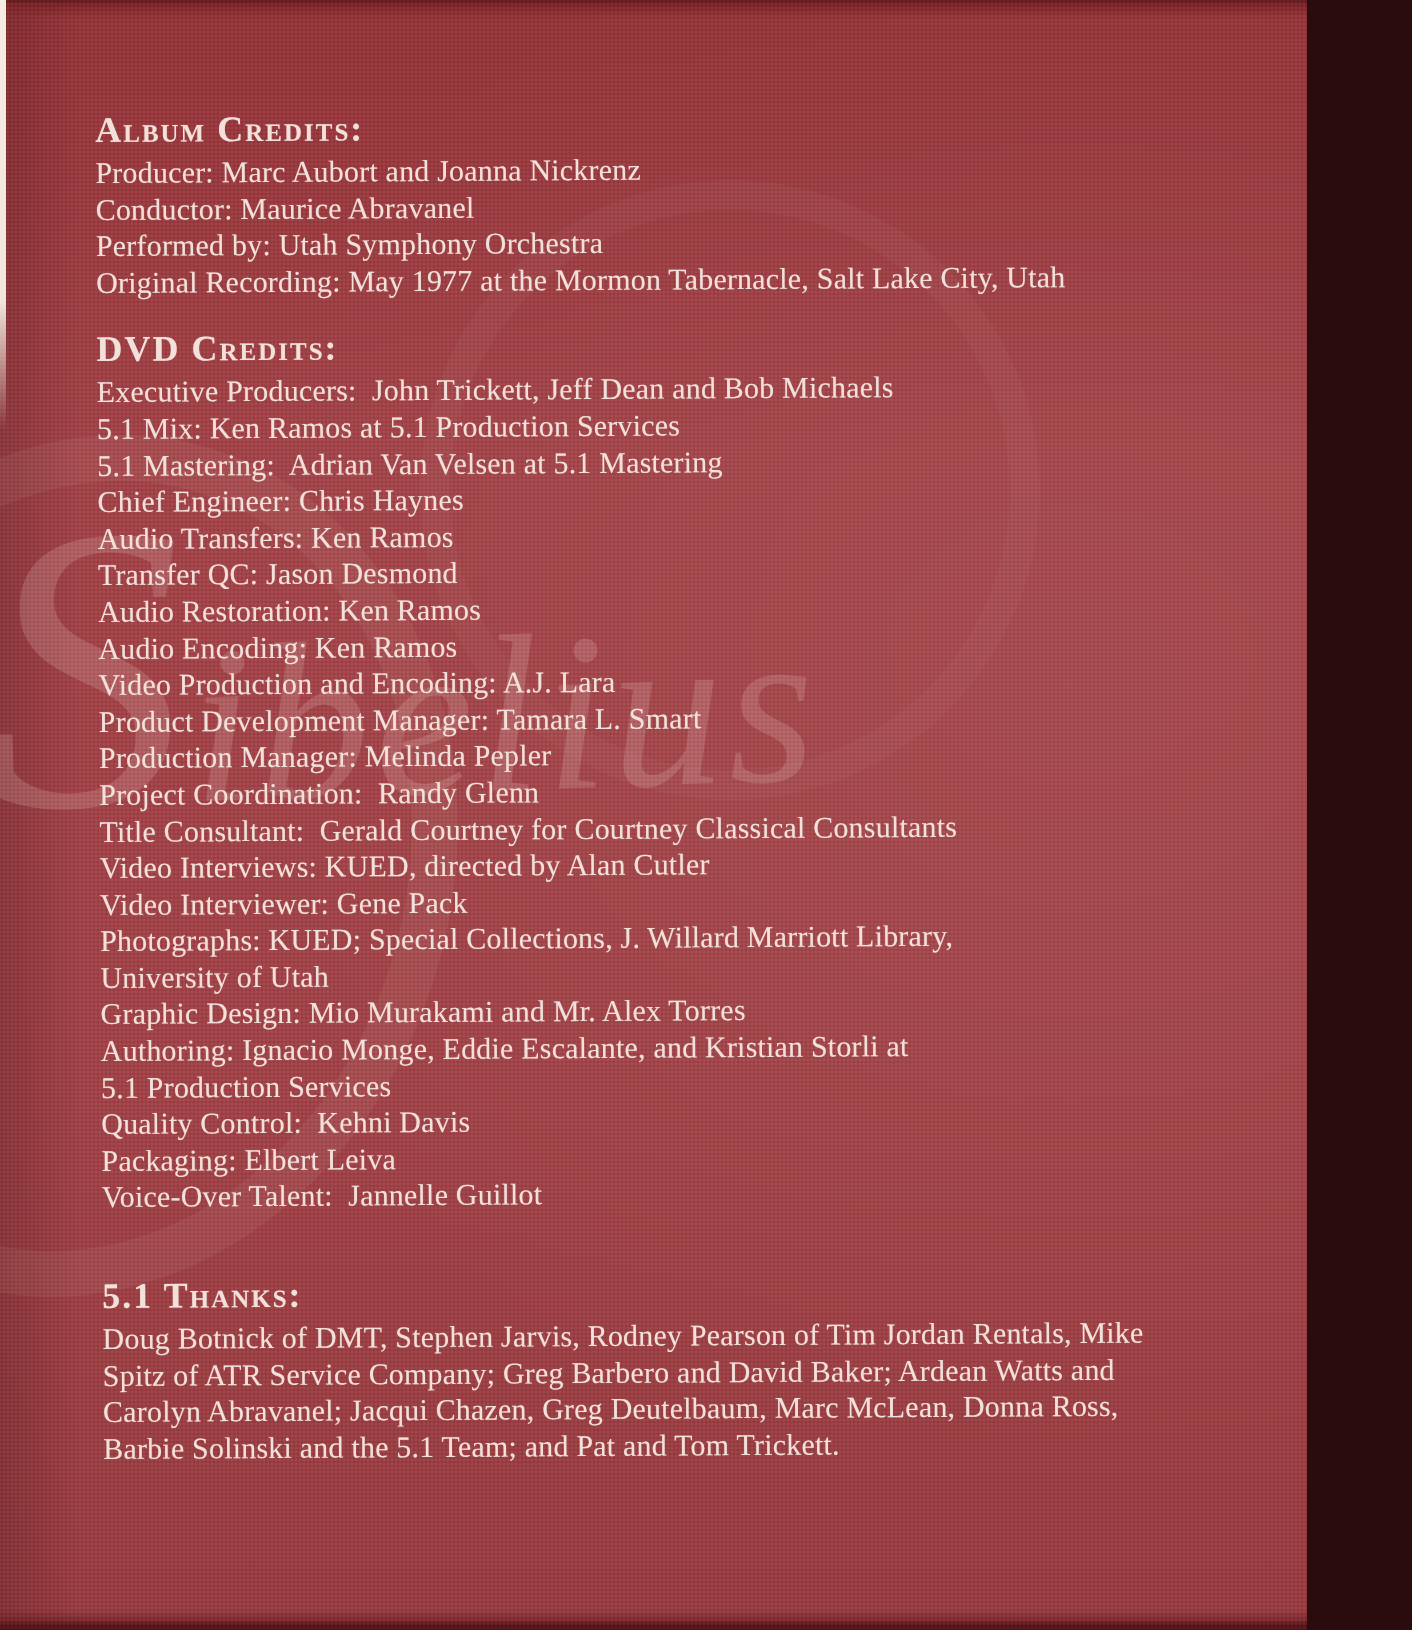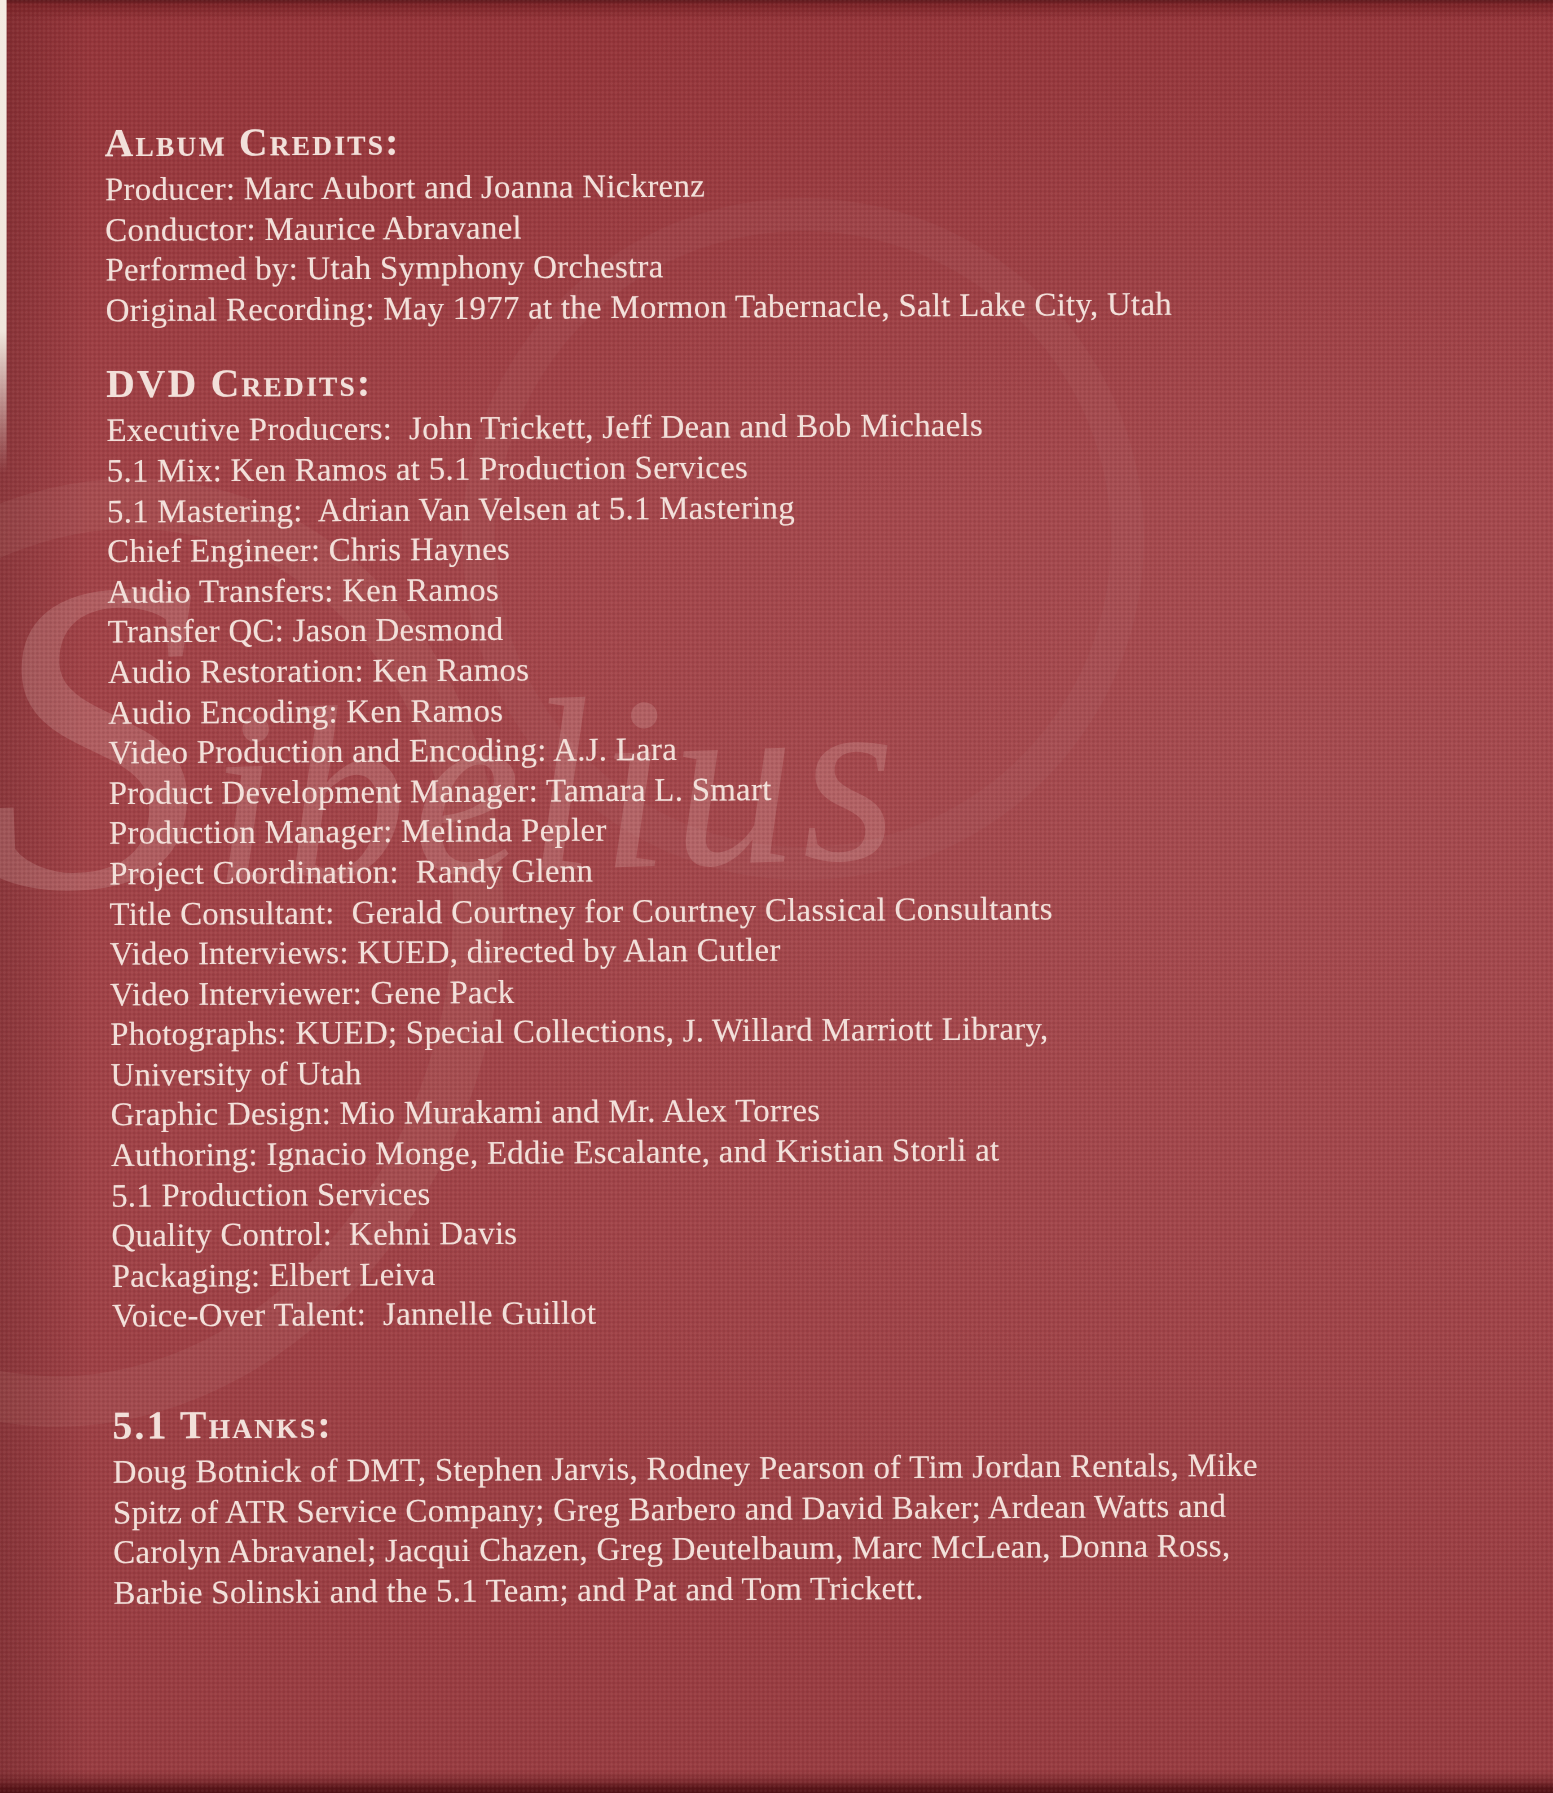--- a/index.html
+++ b/index.html
@@ -1,18 +1,18 @@
 <!DOCTYPE html>
 <html><head>
 <meta charset="utf-8">
 <style>
   html, body { margin: 0; padding: 0; background: #2a0c0e; }
   .page {
     position: relative;
-    width: 1412px;
+    width: 1307px;
     height: 1630px;
     overflow: hidden;
     font-family: "Liberation Serif", "DejaVu Serif", serif;
     background-color: #9e4146;
     background-image:
       linear-gradient(180deg, #5e191d 0px, #7b2428 4px, rgba(123,36,40,0.55) 10px, rgba(123,36,40,0) 18px),
       linear-gradient(0deg, #4f1216 0px, #5a1519 5px, rgba(90,21,25,0.45) 10px, rgba(90,21,25,0) 20px),
       linear-gradient(90deg, rgba(60,14,17,0.22) 0px, rgba(60,14,17,0) 80px),
       radial-gradient(ellipse at 82% 42%, rgba(255,240,235,0.05), rgba(0,0,0,0) 62%),
       linear-gradient(180deg, #943439 0%, #a24348 28%, #a04247 68%, #983c41 100%);

